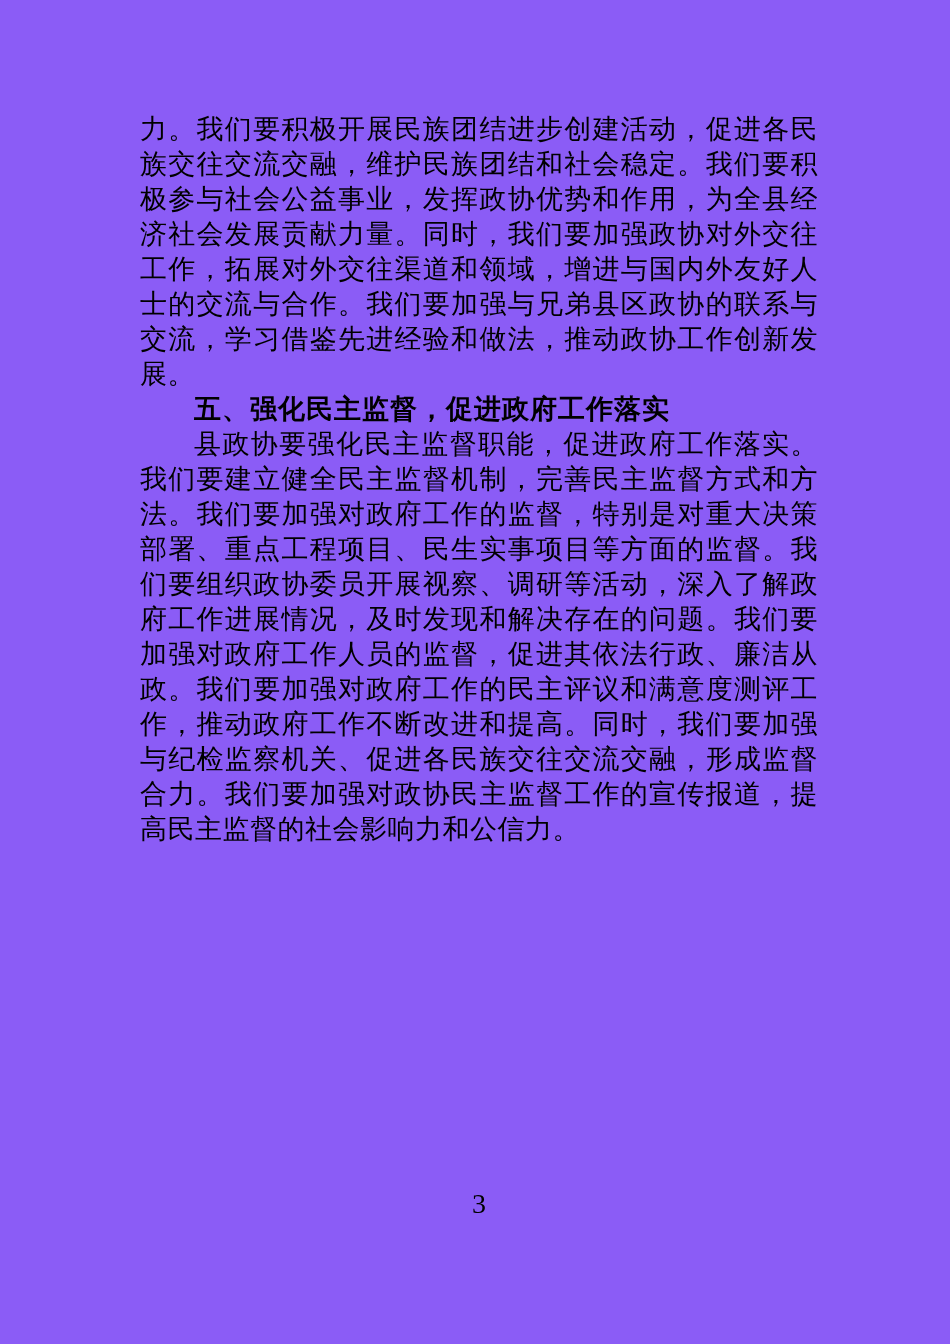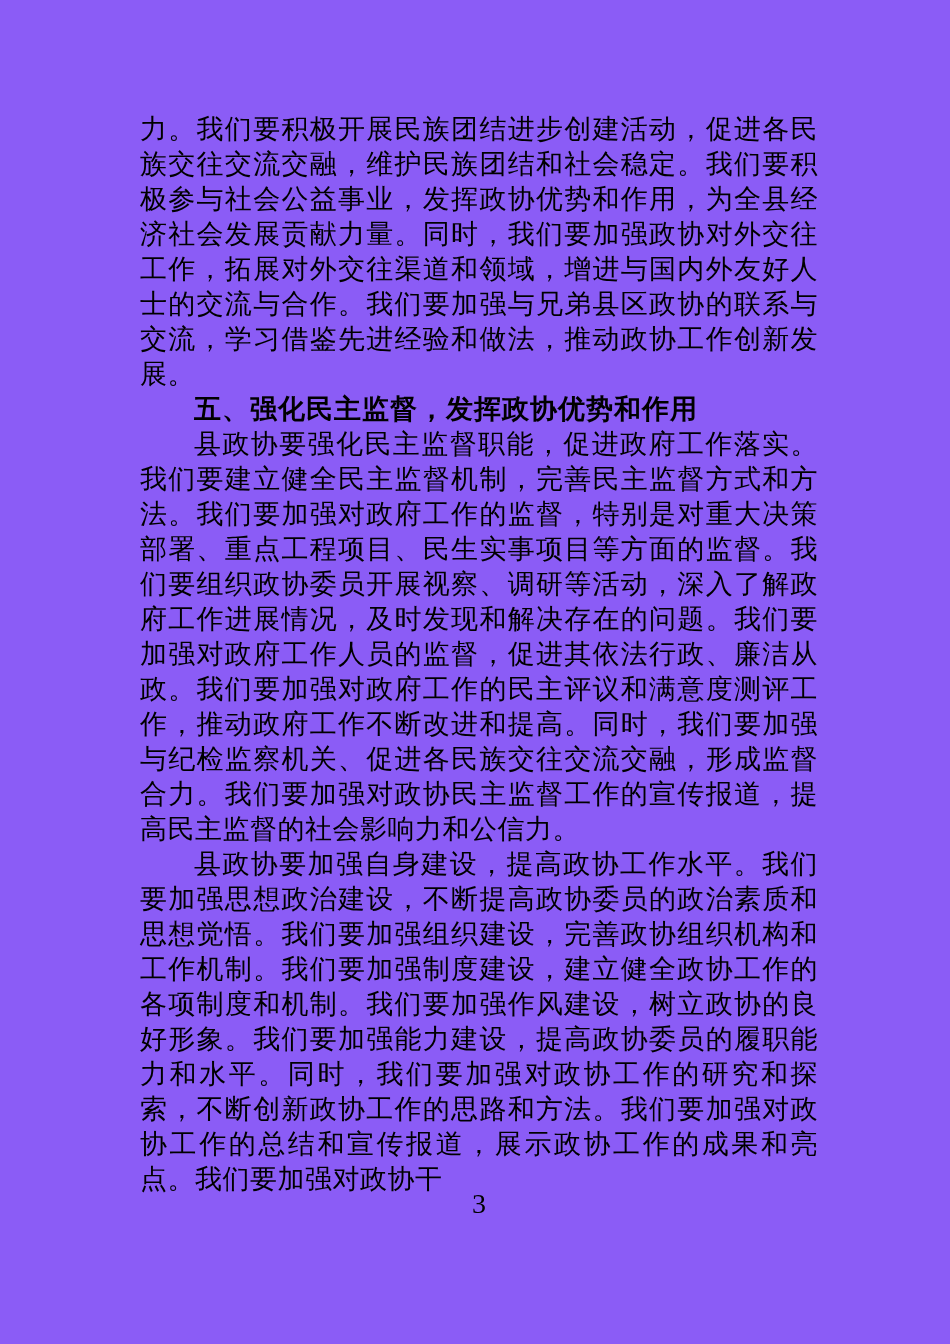--- a/index.html
+++ b/index.html
@@ -58,18 +58,17 @@
       line-height: 36px;
       color: #000000;
     }
   </style>
 </head>
 <body>
 
 <div class="page">
   <div class="content">
     <p class="para cont">力。我们要积极开展民族团结进步创建活动，促进各民族交往交流交融，维护民族团结和社会稳定。我们要积极参与社会公益事业，发挥政协优势和作用，为全县经济社会发展贡献力量。同时，我们要加强政协对外交往工作，拓展对外交往渠道和领域，增进与国内外友好人士的交流与合作。我们要加强与兄弟县区政协的联系与交流，学习借鉴先进经验和做法，推动政协工作创新发展。</p>
-    <h2 class="heading">五、强化民主监督，发挥政协优势和作用</h2>
+    <h2 class="heading">五、强化民主监督，促进政府工作落实</h2>
     <p class="para">县政协要强化民主监督职能，促进政府工作落实。我们要建立健全民主监督机制，完善民主监督方式和方法。我们要加强对政府工作的监督，特别是对重大决策部署、重点工程项目、民生实事项目等方面的监督。我们要组织政协委员开展视察、调研等活动，深入了解政府工作进展情况，及时发现和解决存在的问题。我们要加强对政府工作人员的监督，促进其依法行政、廉洁从政。我们要加强对政府工作的民主评议和满意度测评工作，推动政府工作不断改进和提高。同时，我们要加强与纪检监察机关、促进各民族交往交流交融，形成监督合力。我们要加强对政协民主监督工作的宣传报道，提高民主监督的社会影响力和公信力。</p>
-    <p class="para">县政协要加强自身建设，提高政协工作水平。我们要加强思想政治建设，不断提高政协委员的政治素质和思想觉悟。我们要加强组织建设，完善政协组织机构和工作机制。我们要加强制度建设，建立健全政协工作的各项制度和机制。我们要加强作风建设，树立政协的良好形象。我们要加强能力建设，提高政协委员的履职能力和水平。同时，我们要加强对政协工作的研究和探索，不断创新政协工作的思路和方法。我们要加强对政协工作的总结和宣传报道，展示政协工作的成果和亮点。我们要加强对政协干</p>
   </div>
   <div class="page-number">3</div>
 </div>
 
 </body></html>

